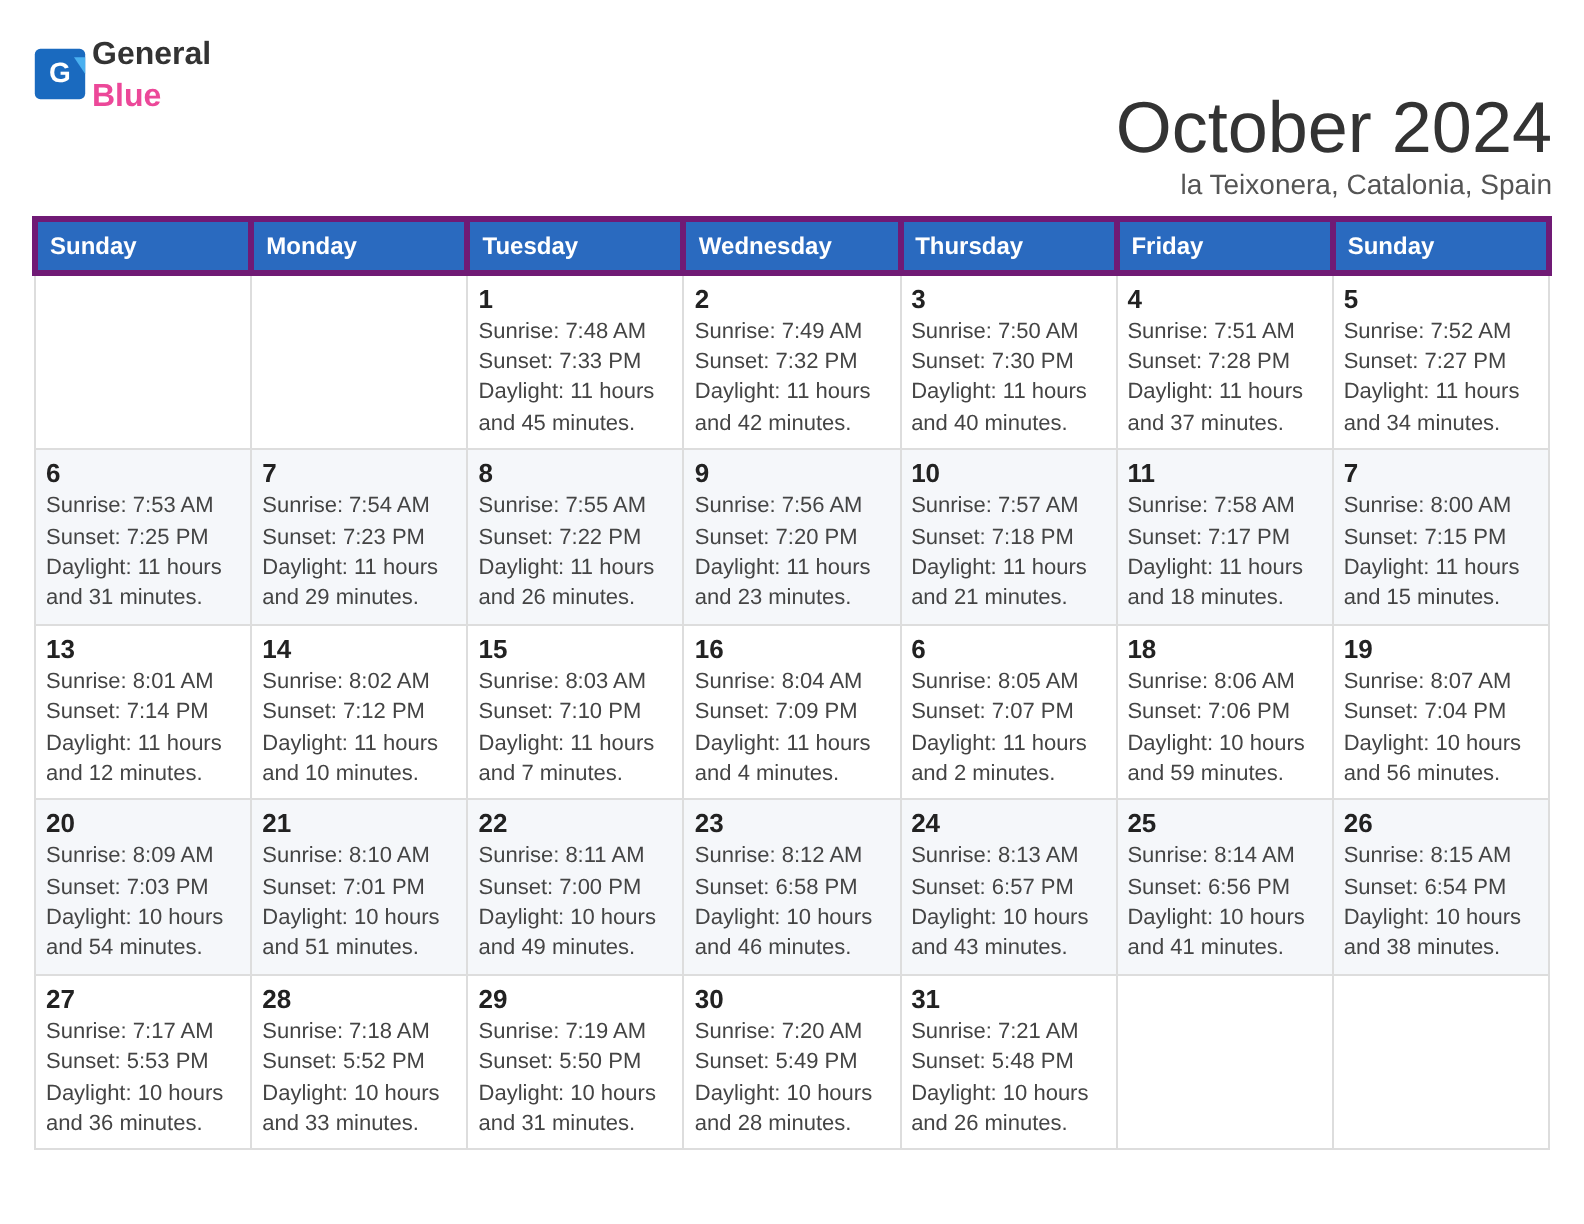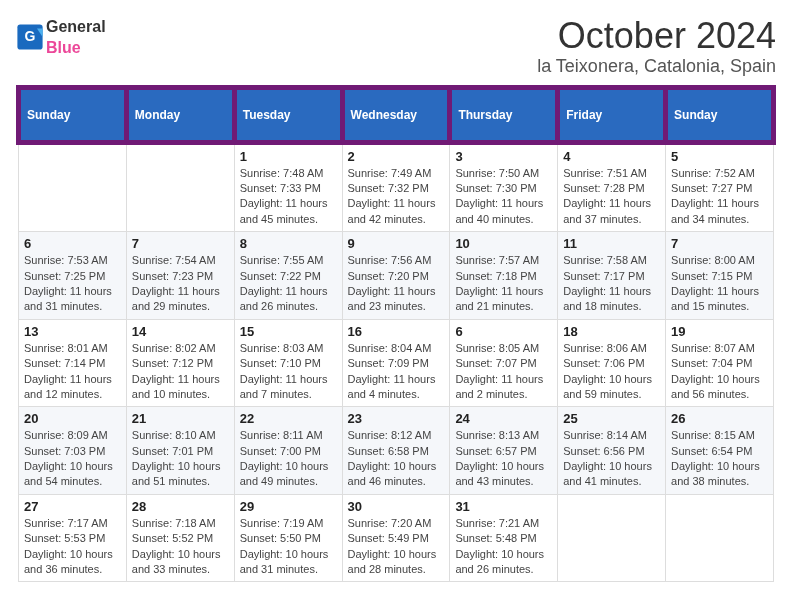--- a/index.html
+++ b/index.html
@@ -25,44 +25,45 @@
     }
     .logo-general { color: #333; font-size: 16px; font-weight: bold; }
     .logo-blue { color: #ec4899; font-size: 16px; font-weight: bold; }
     .logo-icon {
       width: 28px;
       height: 28px;
       margin-right: 2px;
     }
     .title-area {
       text-align: right;
+      margin-top: 28px;
     }
     .month-title {
       font-size: 36px;
       color: #333;
       font-weight: normal;
       line-height: 1.1;
     }
     .subtitle {
-      font-size: 18px;
+      font-size: 14px;
       color: #555;
     }
     .calendar-table {
       width: 100%;
       border-collapse: collapse;
       font-size: 11px;
     }
     .calendar-table th {
       background: #2a6abf;
       color: #fff;
       text-align: left;
-      padding: 18px 6px;
+      padding: 5px 6px;
       font-size: 12px;
       font-weight: bold;
-      border: 5px solid #701a75;
+      border: 3px solid #701a75;
     }
     .calendar-table td {
       border: 1px solid #ddd;
       vertical-align: top;
       padding: 4px 5px;
       width: 14.28%;
       min-height: 80px;
       background: #fff;
     }
     .calendar-table tr:nth-child(even) td {

